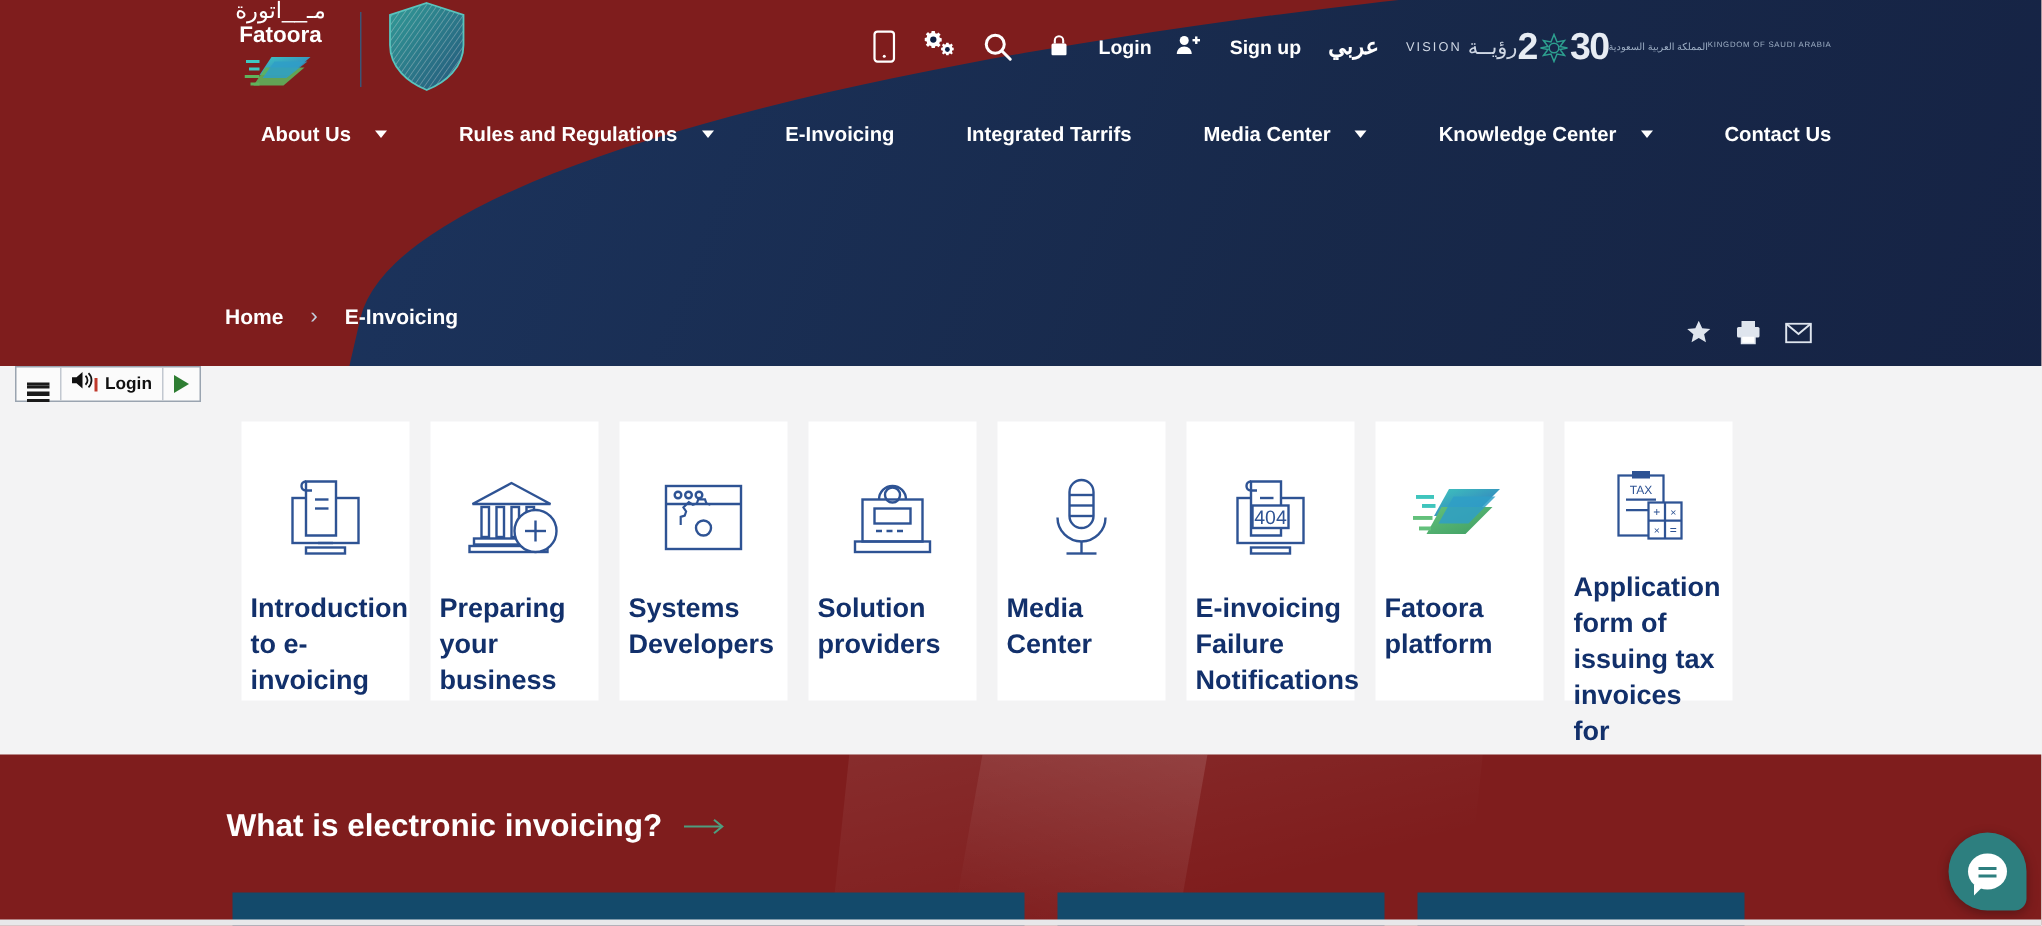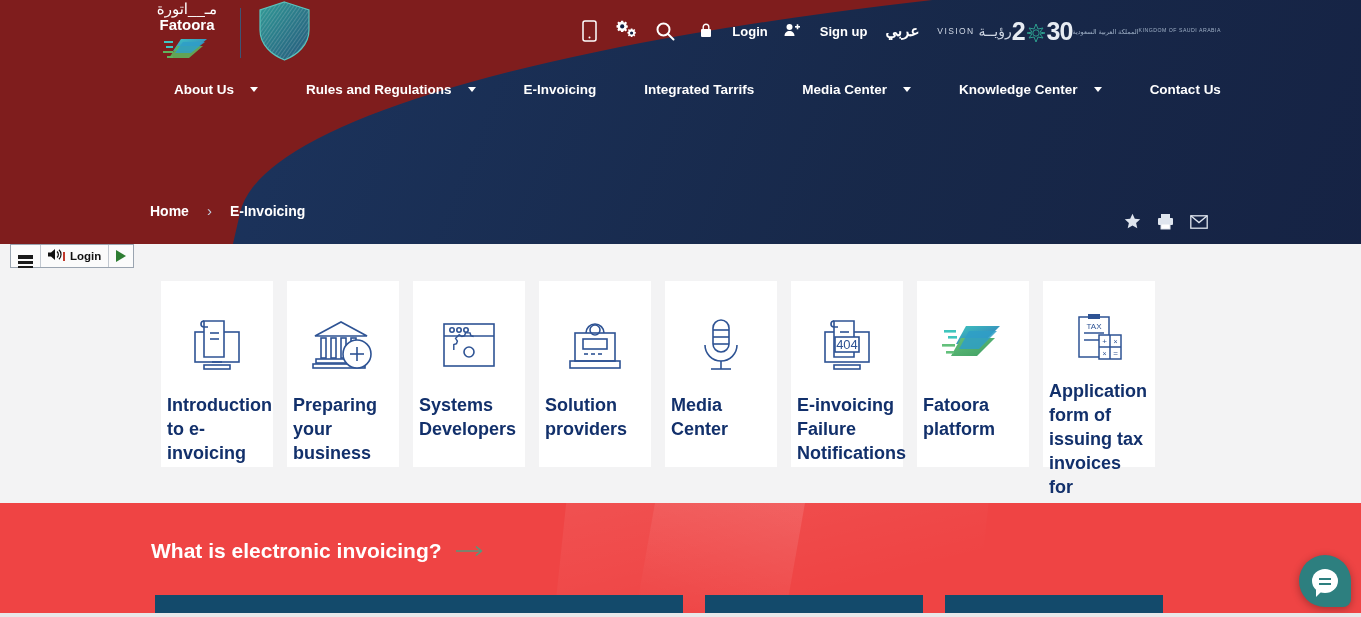--- a/index.html
+++ b/index.html
@@ -124,21 +124,21 @@
   .card-icon { height: 70px; display: flex; align-items: center; justify-content: flex-start; }
   .card-label {
     margin-top: 12px; width: 100%; padding: 0 6px;
     text-align: left; font-size: 18px; font-weight: 700;
     color: #12306b; line-height: 24px;
   }
 
   
   .bluesec {
     position: absolute; left: 0; top: 503px; width: 1361px; height: 114px;
-    background: #ef4444; overflow: hidden; padding-left: 26px;
+    background: #7f1d1d; overflow: hidden; padding-left: 26px;
   }
   .blue-photo {
     position: absolute; left: 560px; top: -30px; width: 420px; height: 200px;
     background: linear-gradient(160deg, rgba(255,255,255,.09), rgba(255,255,255,0) 60%);
     transform: rotate(6deg);
   }
   .blue-photo2 {
     position: absolute; left: 640px; top: 0px; width: 150px; height: 170px;
     background: linear-gradient(200deg, rgba(255,255,255,.12), rgba(255,255,255,0) 70%);
     transform: skewX(-10deg);

